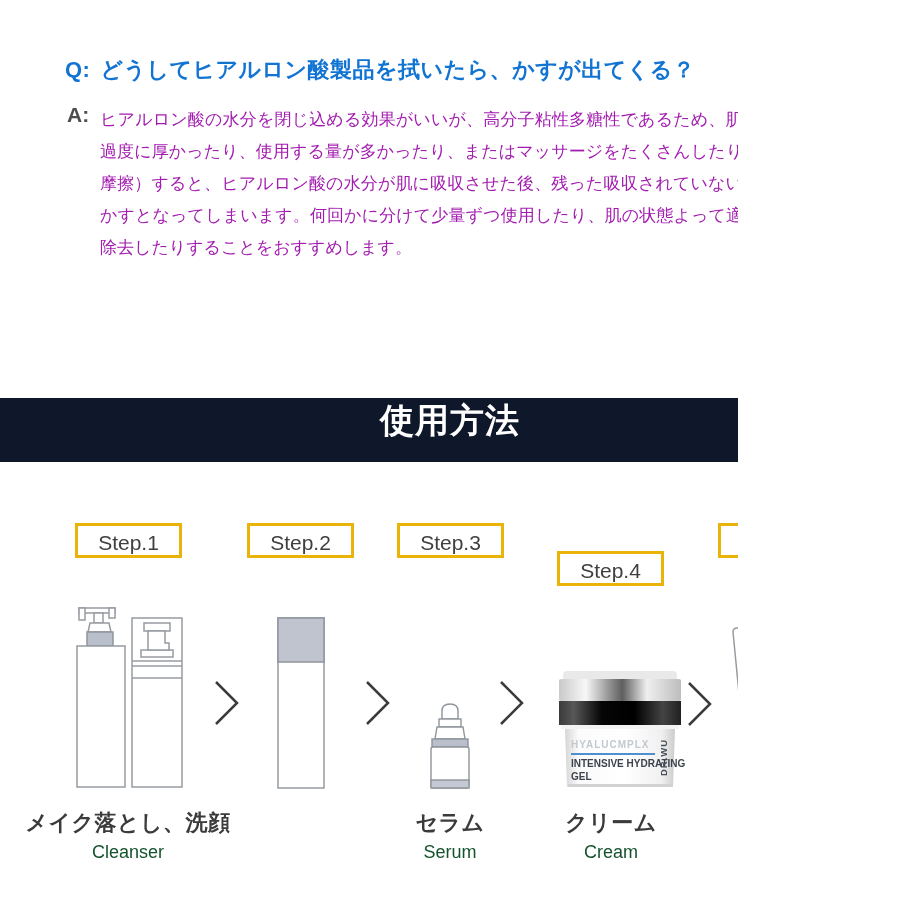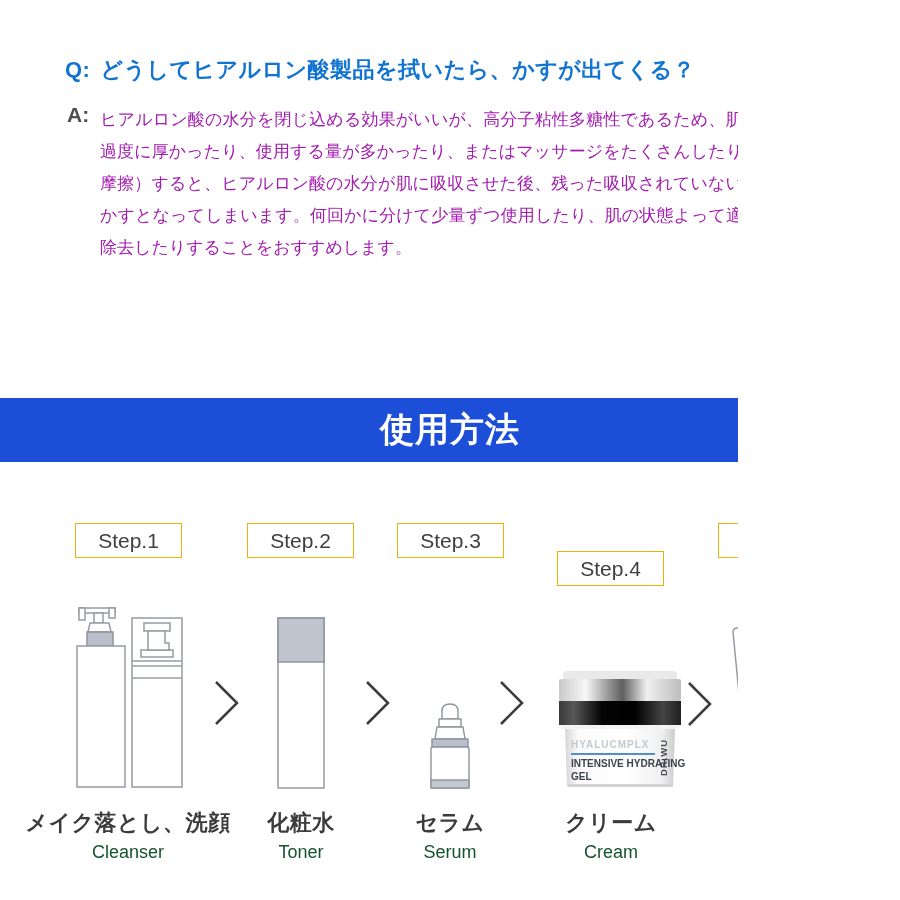--- a/index.html
+++ b/index.html
@@ -39,38 +39,38 @@
     line-height: 32px;
     color: #a21caf;
     text-align: justify;
   }
 
   
   .banner {
     position: absolute;
     left: 0; top: 398px;
     width: 900px; height: 64px;
-    background: #1d4ed8;
+    background: #0f172a;
     display: flex;
-    align-items: center;
+    align-items: flex-start;
     justify-content: center;
   }
   .banner-title {
     color: #ffffff;
     font-size: 34px;
     font-weight: bold;
     letter-spacing: 1px;
   }
 
   
   .step-box {
     position: absolute;
     top: 523px;
     width: 107px; height: 35px;
-    border: 1px solid #eab308;
+    border: 3px solid #eab308;
     background: #ffffff;
     color: #3f3f3f;
     font-size: 21px;
     line-height: 33px;
     text-align: center;
   }
   .step-box.s1 { left: 75px; }
   .step-box.s2 { left: 247px; }
   .step-box.s3 { left: 397px; }
   .step-box.s4 { left: 557px; margin-top: 28px; }
@@ -233,24 +233,20 @@
     <path d="M11,8 Q11,4 15,4 L84,4 Q88,4 88,8 L78,131 L23,131 Z" fill="#ffffff" stroke="#979ba1" stroke-width="1.5"></path>
     <text x="23" y="37" font-size="11" font-weight="bold" letter-spacing="1" fill="#3d3d3d">DR.WU</text>
     <rect x="23" y="49" width="56" height="4" fill="#e2813e"></rect>
     <path d="M20,134 L77,134 L73,164 L27,164 Z" fill="#c9c9cb" stroke="#979ba1" stroke-width="1.5"></path>
   </svg>
 
   <div class="prod-label p1">
     <div class="ja">メイク落とし、洗顔</div>
     <div class="en">Cleanser</div>
   </div>
-  <div class="prod-label p2">
-    <div class="ja">化粧水</div>
-    <div class="en">Toner</div>
-  </div>
   <div class="prod-label p3">
     <div class="ja">セラム</div>
     <div class="en">Serum</div>
   </div>
   <div class="prod-label p4">
     <div class="ja">クリーム</div>
     <div class="en">Cream</div>
   </div>
 
 </div>

